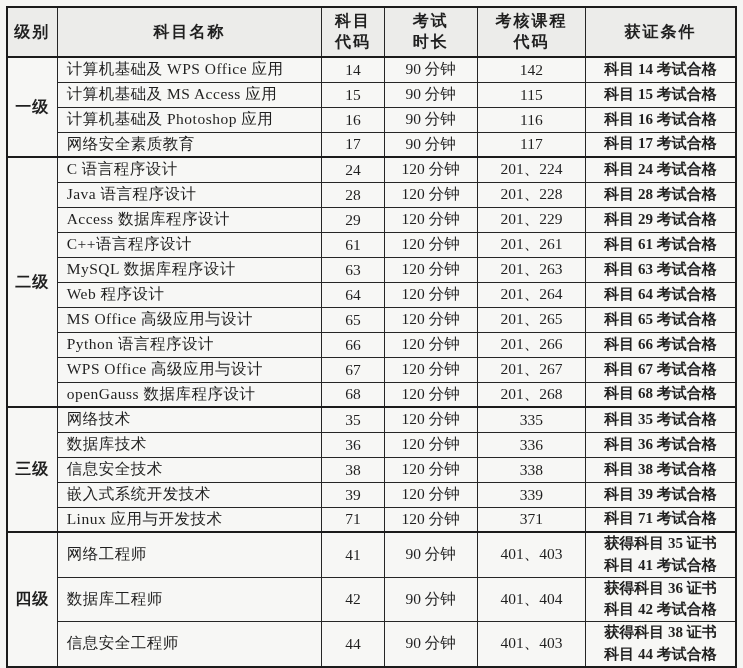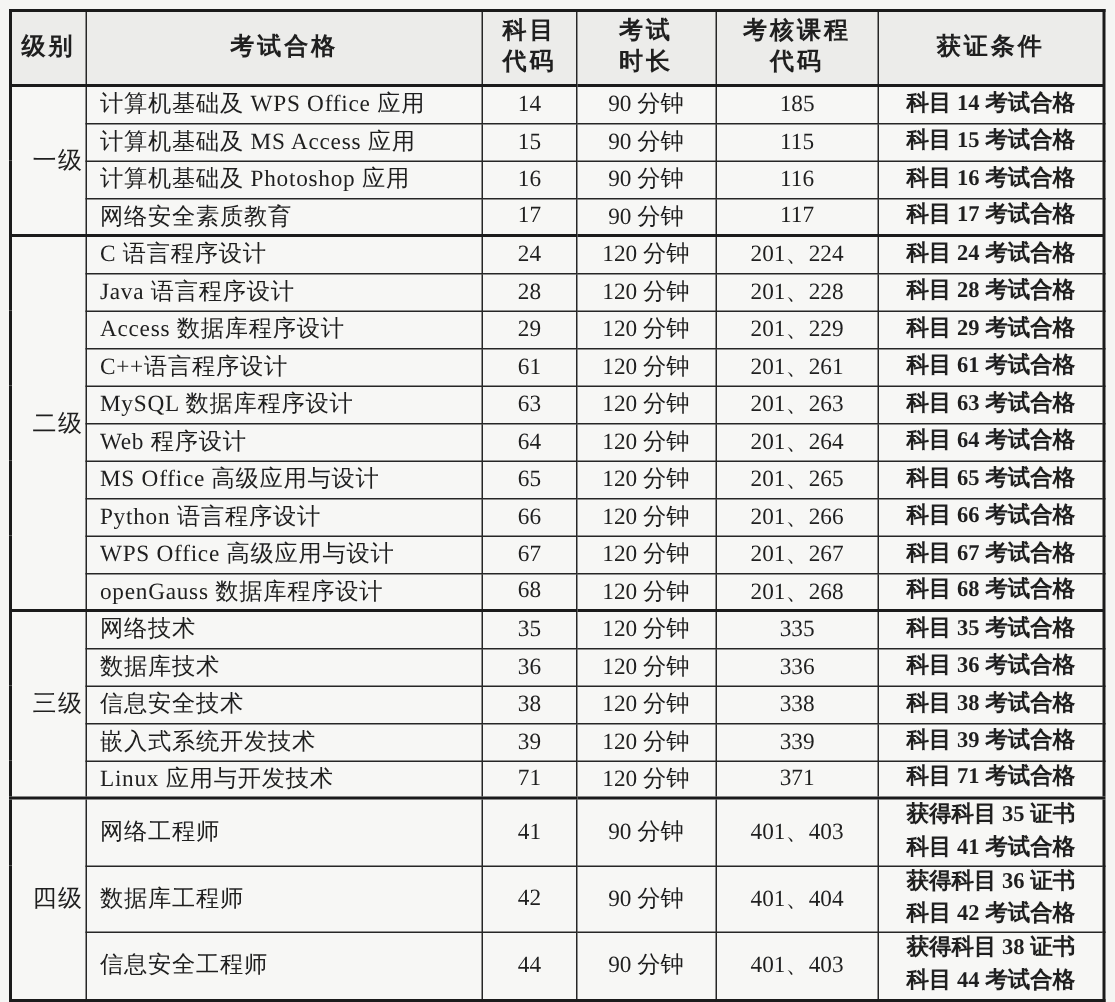--- a/index.html
+++ b/index.html
@@ -39,23 +39,24 @@
     line-height: 1.3;
     letter-spacing: 2px;
     background: #ececea;
     border-bottom: 2px solid #1b1b1b;
   }
   tbody tr.normal-row { height: 25px; }
   tbody tr.tall-row   { height: 44px; }
   tbody tr.group-start td { border-top: 2px solid #1b1b1b; }
 
   td.level-cell {
-    text-align: right;
+    text-align: center;
     font-size: 16px;
     letter-spacing: 1px;
+    font-weight: bold;
   }
   td.subject-cell {
     text-align: left;
     padding: 0 4px 0 9px;
     font-size: 15.5px;
     letter-spacing: 0.5px;
     white-space: nowrap;
   }
   td.code-cell,
   td.duration-cell,
@@ -81,37 +82,37 @@
       <col style="width:50px">
       <col style="width:264px">
       <col style="width:62px">
       <col style="width:93px">
       <col style="width:108px">
       <col style="width:150px">
     </colgroup>
     <thead>
       <tr>
         <th>级别</th>
-        <th>考试合格</th>
+        <th>科目名称</th>
         <th>科目
 代码</th>
         <th>考试
 时长</th>
         <th>考核课程
 代码</th>
         <th>获证条件</th>
       </tr>
     </thead>
     <tbody>
         <tr class="normal-row group-start">
           <td rowspan="4" class="level-cell">一级</td>
           <td class="subject-cell">计算机基础及 WPS Office 应用</td>
           <td class="code-cell">14</td>
           <td class="duration-cell">90 分钟</td>
-          <td class="course_codes-cell">185</td>
+          <td class="course_codes-cell">142</td>
           <td class="condition-cell">科目 14 考试合格</td>
         </tr>
         <tr class="normal-row">
           <td class="subject-cell">计算机基础及 MS Access 应用</td>
           <td class="code-cell">15</td>
           <td class="duration-cell">90 分钟</td>
           <td class="course_codes-cell">115</td>
           <td class="condition-cell">科目 15 考试合格</td>
         </tr>
         <tr class="normal-row">

